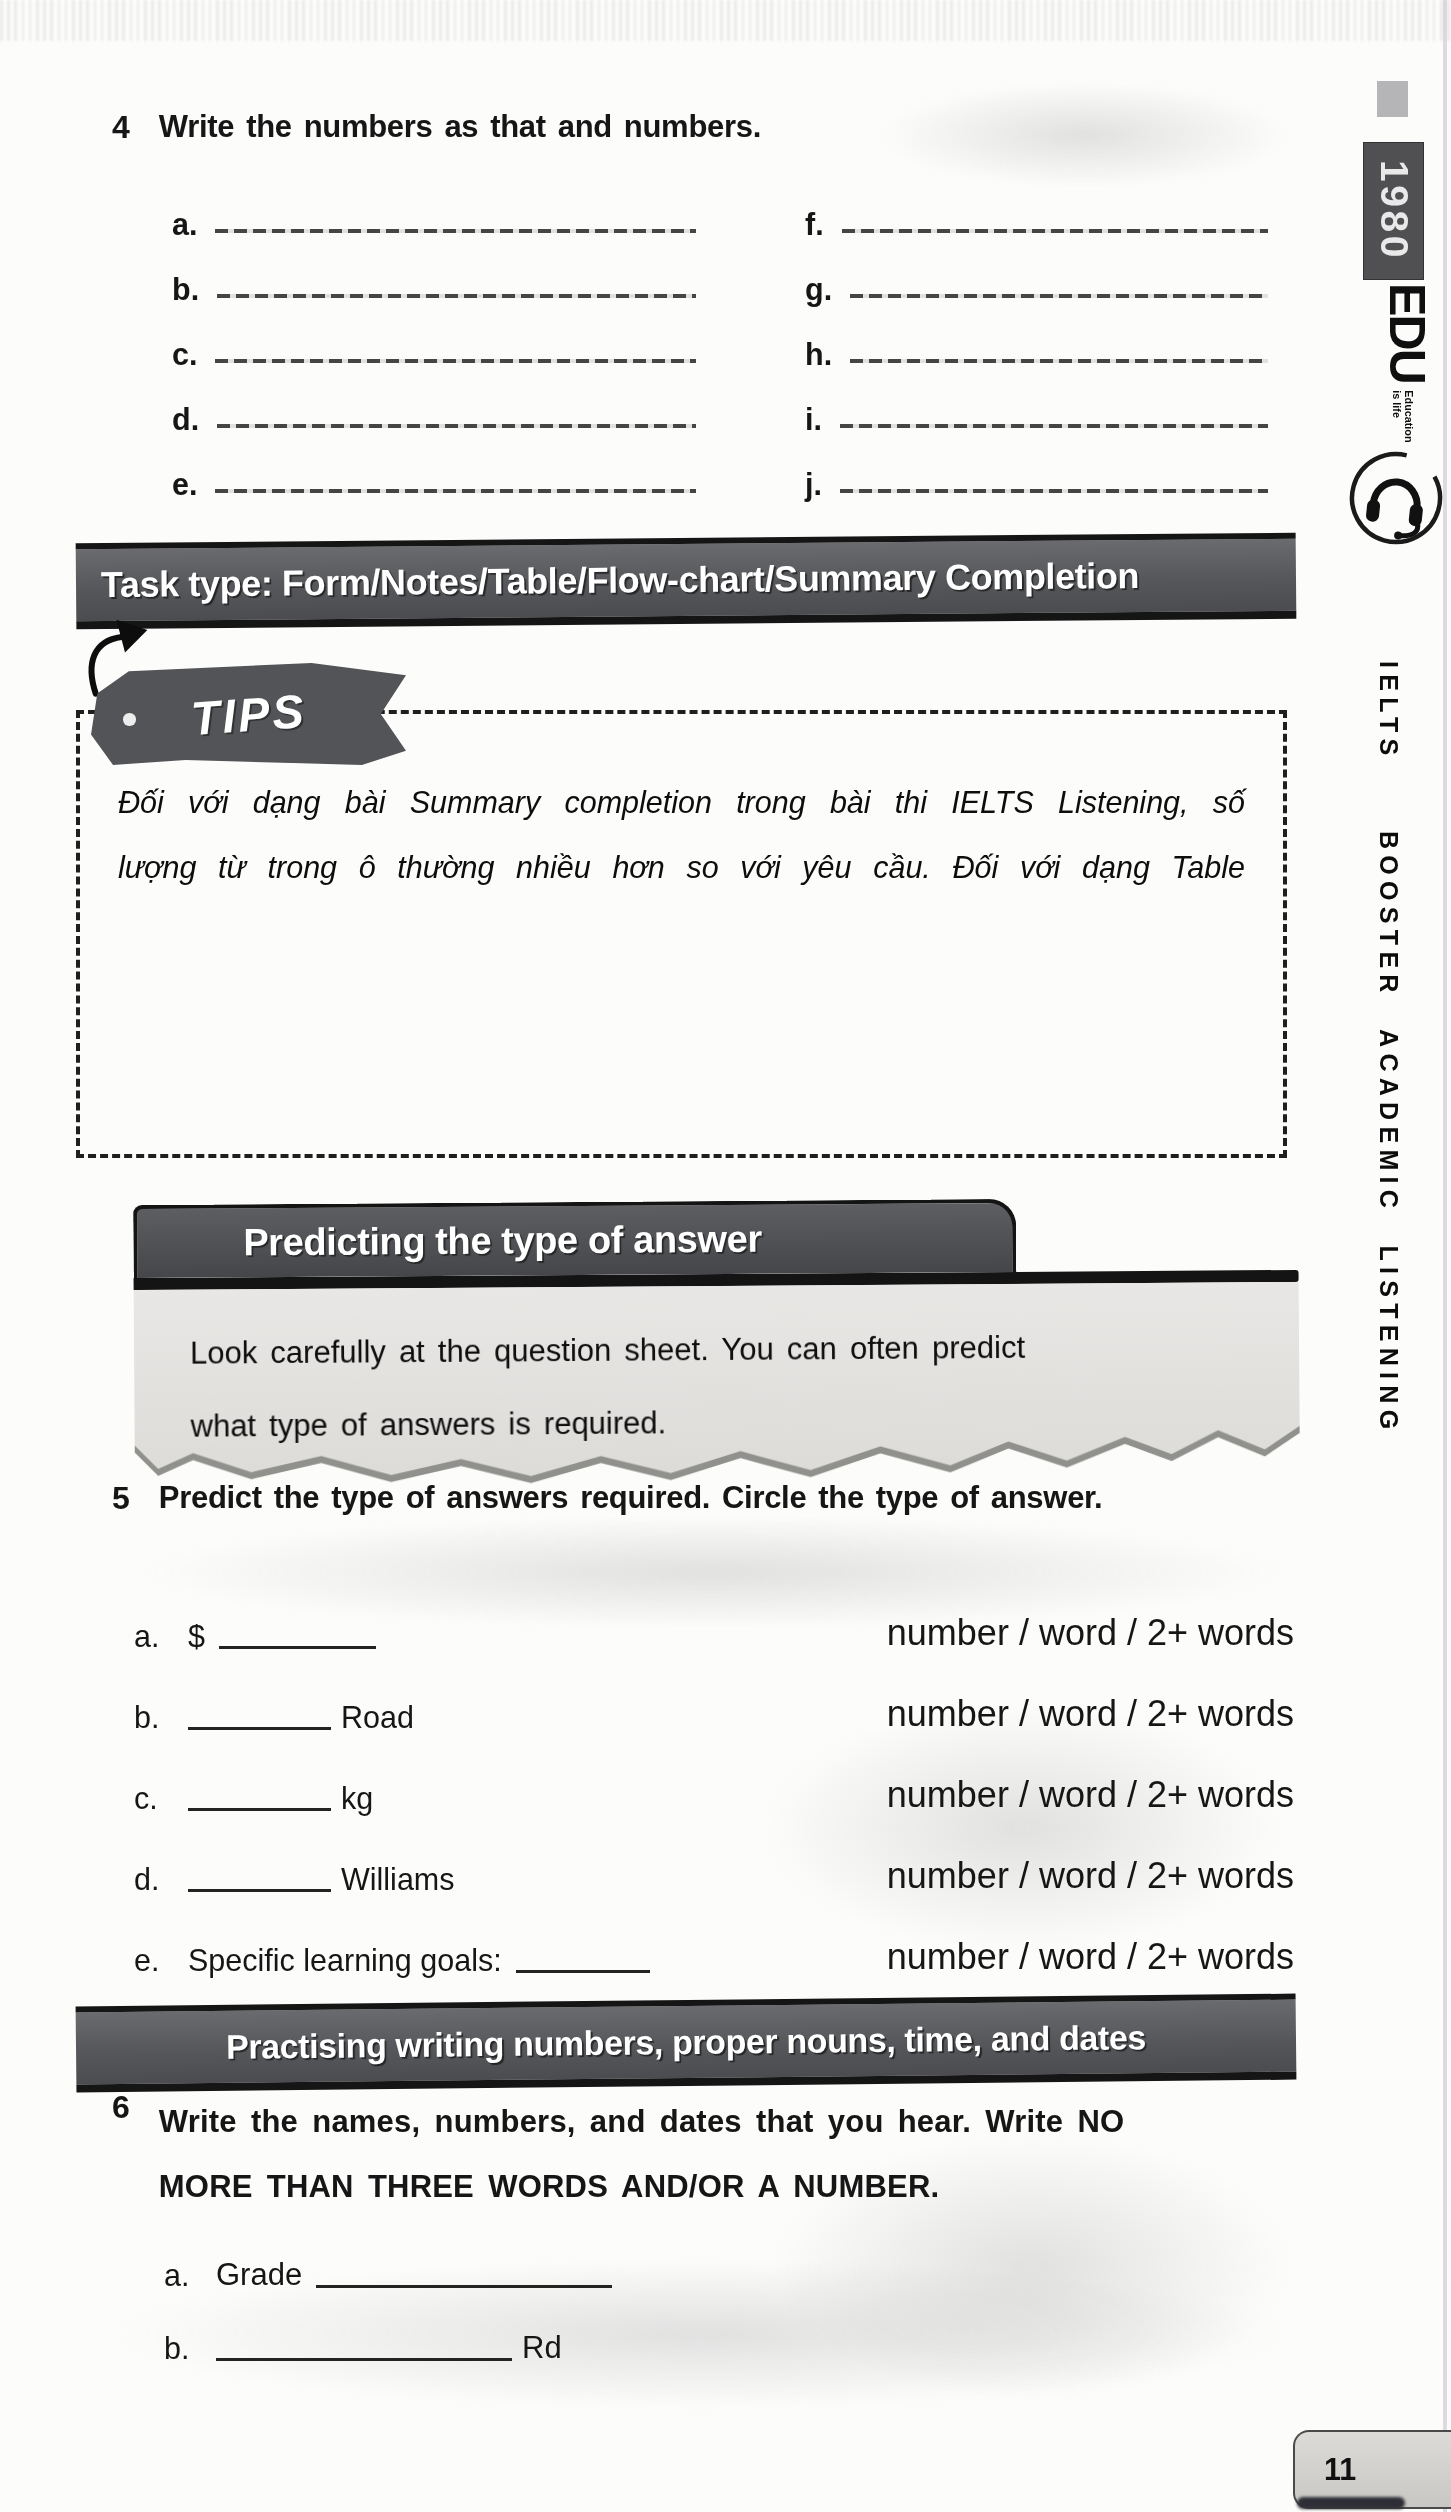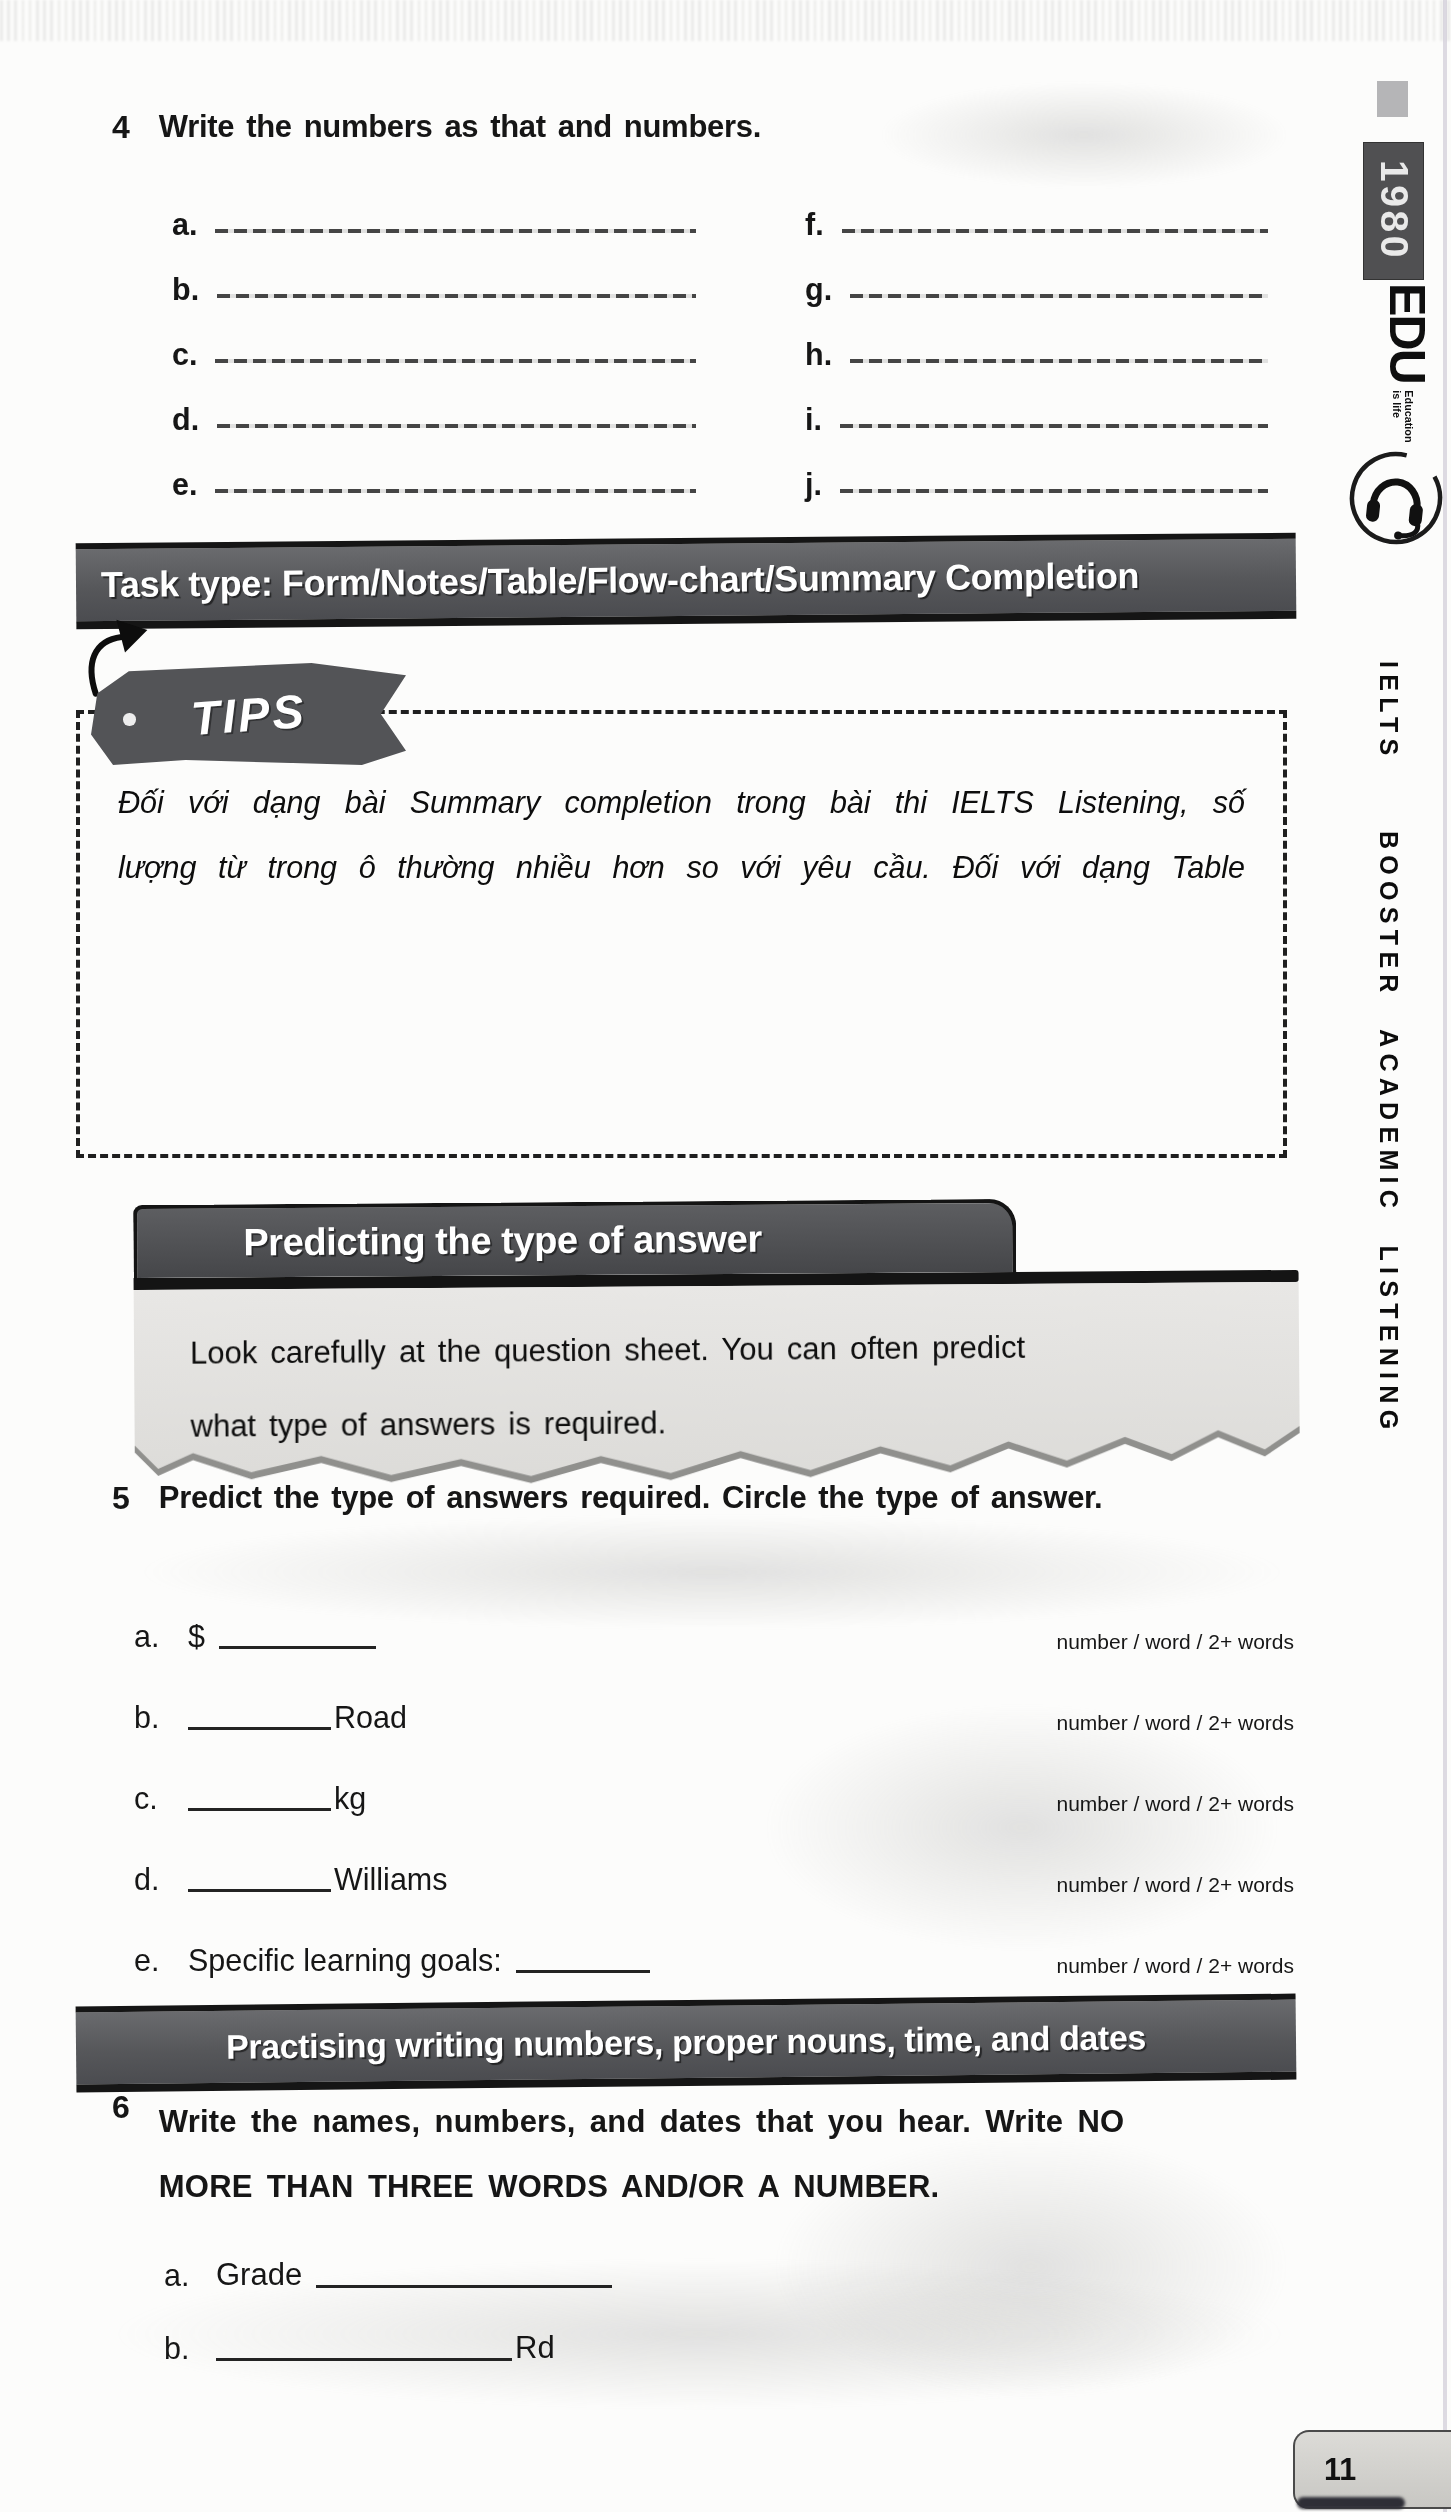--- a/index.html
+++ b/index.html
@@ -76,22 +76,22 @@
   .pred-line { font-size:31px; line-height:73px; color:#0e0e0e; word-spacing:4.5px; }
 
   
   .ex5-rows { position:absolute; left:134px; top:1573px; width:1160px; }
   .q-row { display:flex; align-items:flex-end; height:81px; font-size:30.5px; }
   .q-row .item-label { width:54px; font-weight:normal; }
   .q-row .pre { margin-right:14.3px; }
   .q-row .pre:empty, .q-row .post:empty { display:none; }
   .blank { border-bottom:3.6px solid #232323; margin-bottom:5.4px; }
   .b175{width:157px} .b160{width:143px} .b150{width:134px} .b330{width:296px}
-  .post { margin-left:3px; }
-  .opts { margin-left:auto; font-size:21px; white-space:nowrap;text-align:center; }
+  .post { margin-left:10px; }
+  .opts { margin-left:auto; font-size:36px; white-space:nowrap;text-align:center; }
 
   .ex6-title-line { font-size:31px; font-weight:bold; line-height:65px; letter-spacing:0.2px; word-spacing:5.4px; white-space:nowrap; }
   .ex6-rows { position:absolute; left:164px; top:2220px; width:681px; }
   .ex6-rows .q-row { height:73px; font-size:31px; }
   .ex6-rows .q-row .item-label { width:52px; }
 
   
   .page-tab { position:absolute; left:1293px; top:2430px; width:159px; height:79px;
     background:linear-gradient(180deg,#dcdbd7,#c8c7c3);
     border:2.7px solid #4a4a4a; border-right:none; border-radius:16px 0 0 16px;

